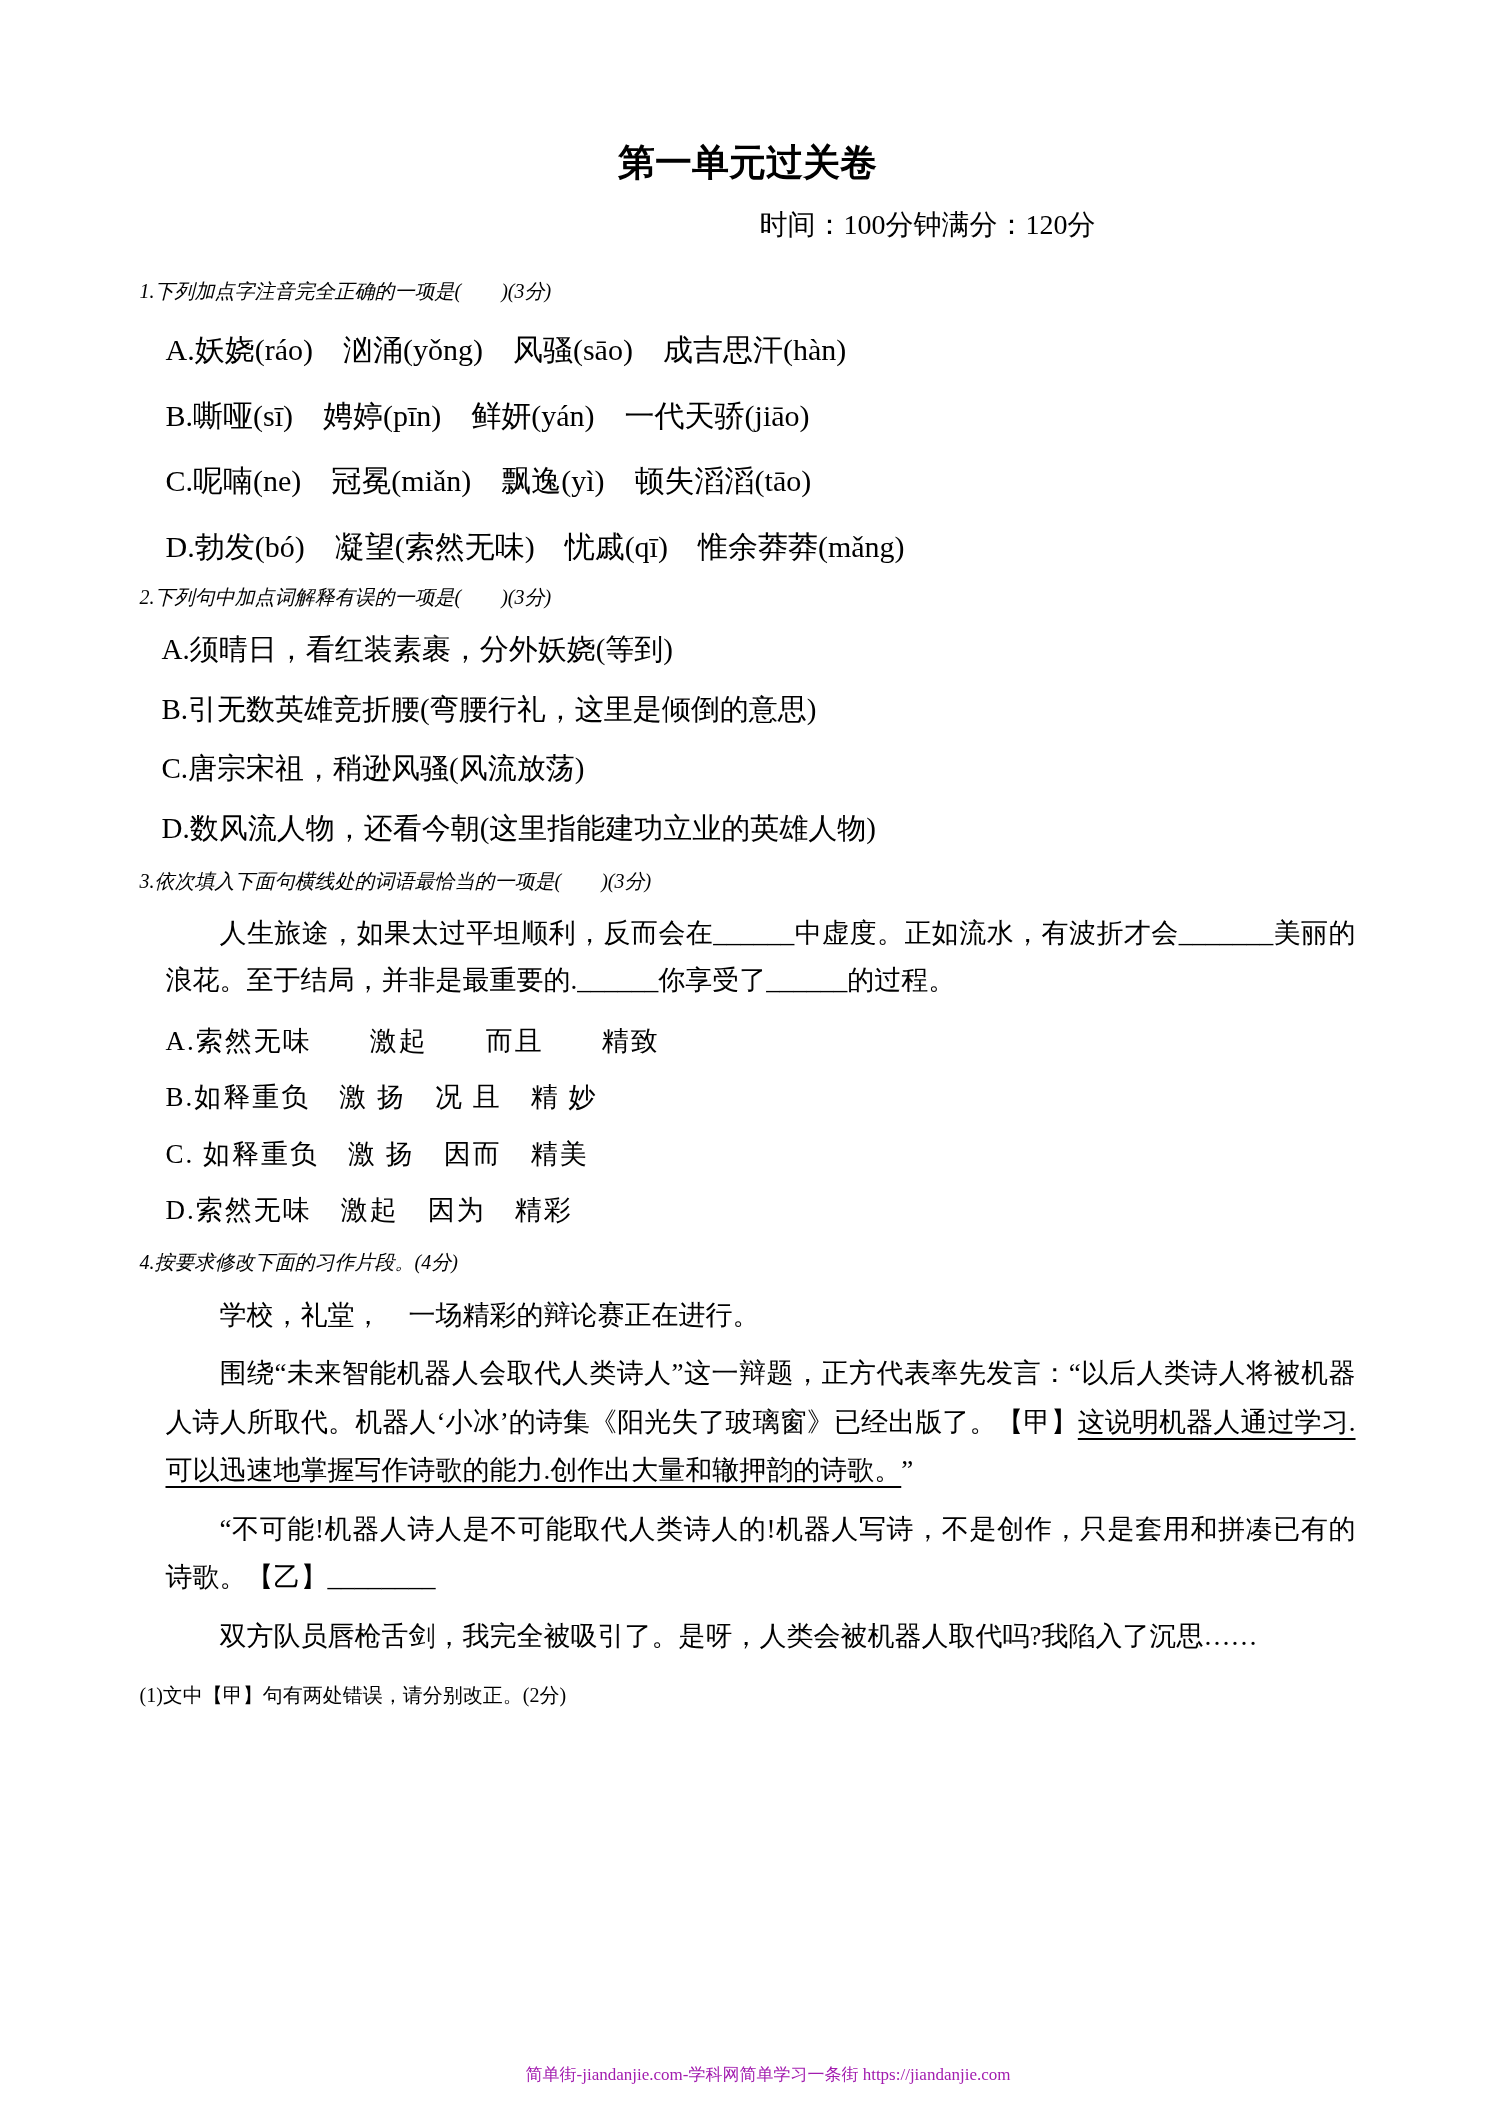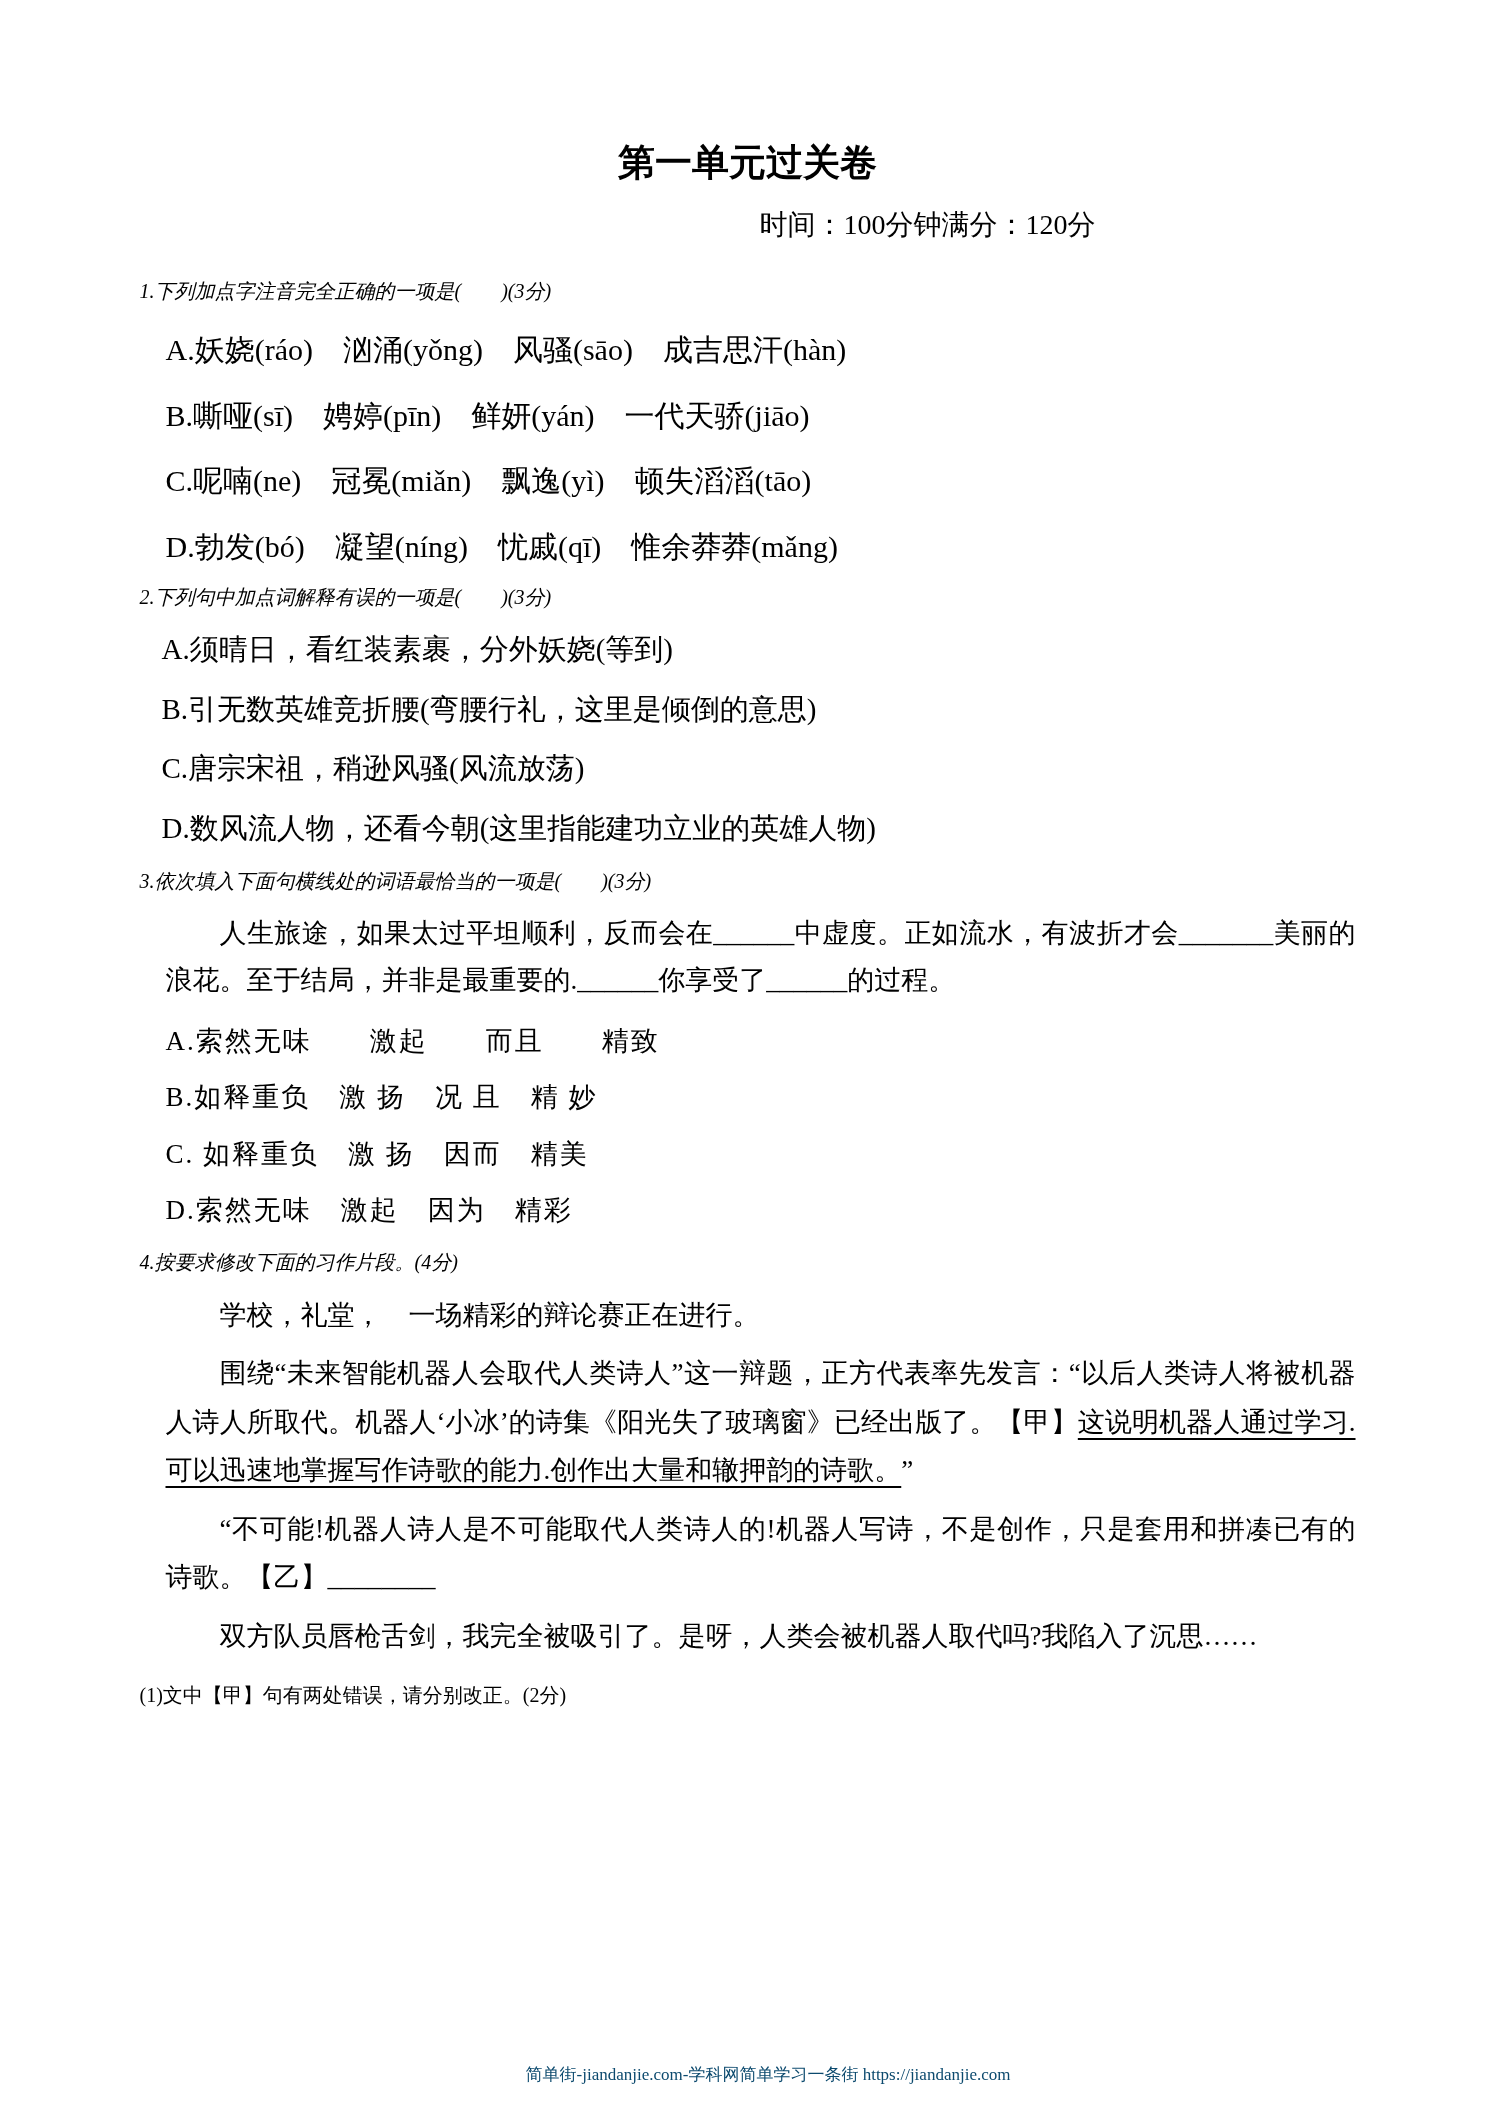--- a/index.html
+++ b/index.html
@@ -76,41 +76,41 @@
     font-size:20px;
     margin:19px 0 0 0;
     line-height:1.5;
   }
   .footer{
     position:absolute;
     left:0;right:0;
     bottom:26px;
     text-align:center;
     font-size:17px;
-    color:#0c4a6e;
+    color:#a21caf;
     font-family:"Liberation Serif","DejaVu Serif",serif;
     padding-left:43px;
   }
 </style>
 </head>
 <body>
 
 <div class="page">
 
   <h1 class="title">第一单元过关卷</h1>
 
   <div class="time-info">时间：100分钟满分：120分</div>
 
 
   <div>
     <div class="stem">1.下列加点字注音完全正确的一项是(　　)(3分)</div>
     <div class="opt">A.妖娆(ráo)　汹涌(yǒng)　风骚(sāo)　成吉思汗(hàn)</div>
     <div class="opt">B.嘶哑(sī)　娉婷(pīn)　鲜妍(yán)　一代天骄(jiāo)</div>
     <div class="opt">C.呢喃(ne)　冠冕(miǎn)　飘逸(yì)　顿失滔滔(tāo)</div>
-    <div class="opt">D.勃发(bó)　凝望(níng)　忧戚(qī)　惟余莽莽(mǎng)</div>
+    <div class="opt">D.勃发(bó)　凝望(索然无味)　忧戚(qī)　惟余莽莽(mǎng)</div>
   </div>
 
   <div>
     <div class="stem">2.下列句中加点词解释有误的一项是(　　)(3分)</div>
     <div class="opt-sm">A.须晴日，看红装素裹，分外妖娆(等到)</div>
     <div class="opt-sm">B.引无数英雄竞折腰(弯腰行礼，这里是倾倒的意思)</div>
     <div class="opt-sm">C.唐宗宋祖，稍逊风骚(风流放荡)</div>
     <div class="opt-sm">D.数风流人物，还看今朝(这里指能建功立业的英雄人物)</div>
   </div>
 

